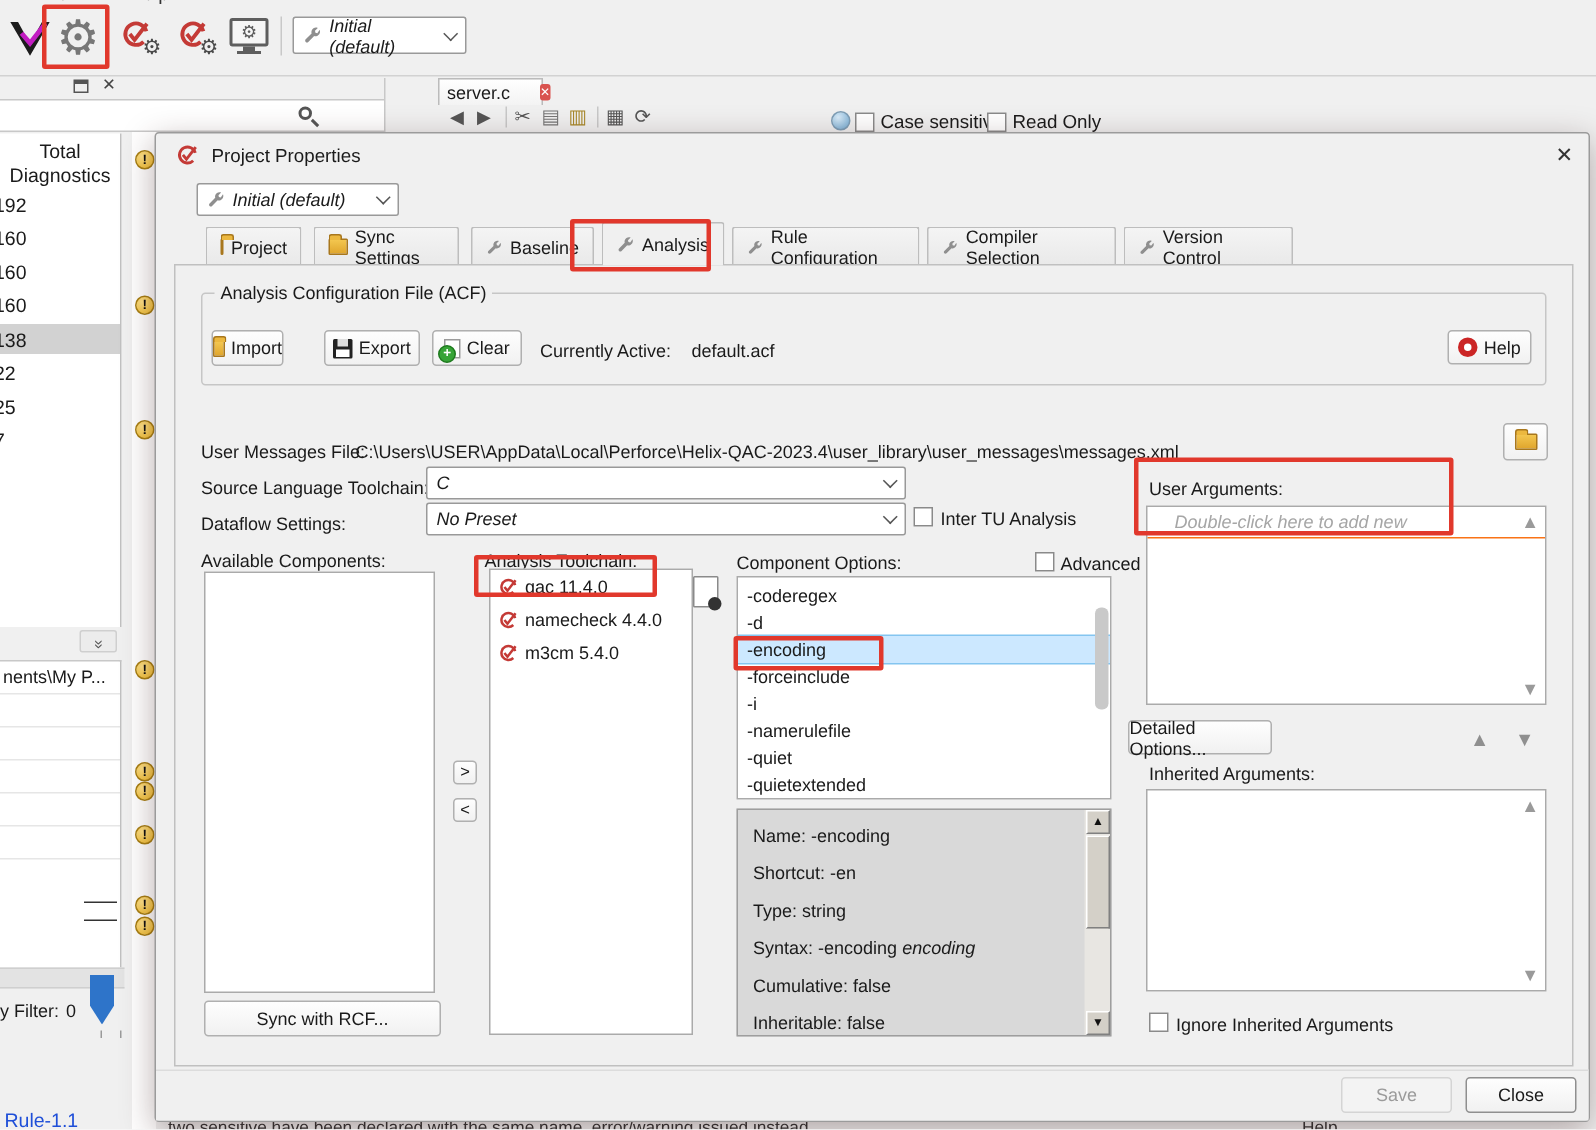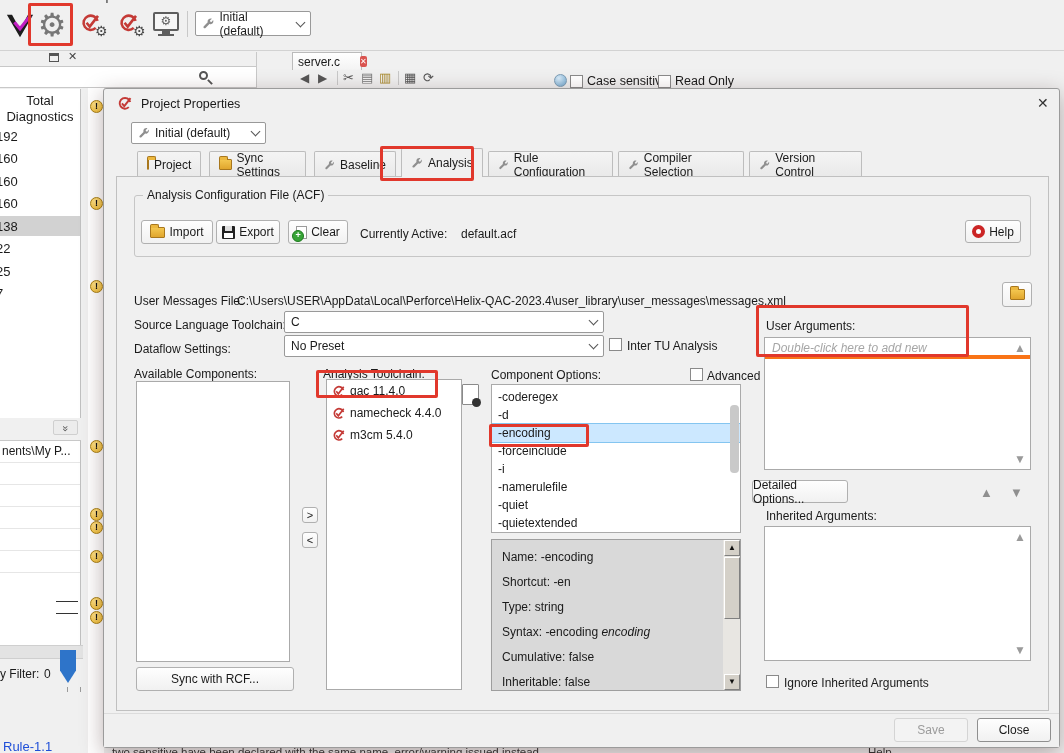--- a/index.html
+++ b/index.html
@@ -6,21 +6,21 @@
   html,body { width:1064px; height:753px; }
   body { font-family:"Liberation Sans", sans-serif; font-size:12px; color:#1a1a1a; background:#fff; overflow:hidden; }
   #app { position:relative; width:1064px; height:753px; background:#f0f0f0; overflow:hidden; }
   .abs { position:absolute; }
   .btn { position:absolute; display:flex; align-items:center; justify-content:center; gap:4px;
          background:linear-gradient(#fefefe,#f1f1f1); border:1px solid #b0b0b0; border-radius:3px;
          font-size:12px; color:#1a1a1a; }
   .btn.disabled { color:#9b9b9b; background:#f3f3f3; border-color:#d4d4d4; }
   .cb { position:absolute; width:13px; height:13px; background:#fff; border:1px solid #8a8a8a; }
   .combo { position:absolute; background:#fff; border:1px solid #999; border-radius:2px;
-           display:flex; align-items:center; padding:0 6px; gap:5px; }
+           display:flex; align-items:center; padding:0 6px; gap:5px;font-style:italic; }
   .chev { width:7px; height:7px; border-right:1.5px solid #555; border-bottom:1.5px solid #555;
           transform:rotate(45deg); margin-top:-3px; }
   .combo .chev { margin-left:auto; }
   .list { position:absolute; background:#fff; border:1px solid #aaa; }
   .gb { position:absolute; border:1px solid #c6c6c6; border-radius:3px; }
   .gb .legend { position:absolute; top:-8px; left:8px; background:#f0f0f0; padding:0 4px; font-size:12px; }
   .tab { position:absolute; height:26px; background:linear-gradient(#f4f4f4,#e9e9e9); border:1px solid #bdbdbd;
          border-bottom:none; border-radius:2px 2px 0 0; display:flex; align-items:center; gap:5px; padding:0 9px; font-size:12px;margin-left:14px; }
   .tab.active { height:29px; background:#f0f0f0; z-index:3; }
   .redbox { position:absolute; border:3px solid #e1382c; border-radius:2px; z-index:60; pointer-events:none; }
@@ -239,21 +239,21 @@
           <path fill="#8f8f8f" d="M14.2 3.4c.9 2-.1 4.4-2.2 5.2-.8.3-1.7.4-2.5.1l-5 5c-.6.6-1.6.6-2.2 0-.6-.6-.6-1.6 0-2.2l5-5c-.3-.8-.2-1.7.1-2.5C8.2 1.9 10.6.9 12.6 1.8L10.2 4.2l.4 1.6 1.6.4 2-2.8z"></path>
         </svg>
       <span>Version Control</span>
     </div>
 
     <div class="abs" style="left:12px;top:87px;width:933px;height:535px;border:1px solid #c0c0c0;background:#f0f0f0;z-index:1"></div>
 
     <div class="gb" style="left:30px;top:106px;width:897px;height:62px;z-index:2">
       <span class="legend">Analysis Configuration File (ACF)</span>
     </div>
-    <div class="btn" style="left:37px;top:131px;width:72px;height:24px;z-index:2">
+    <div class="btn" style="left:37px;top:131px;width:48px;height:24px;z-index:2">
       <span class="folder"></span>
       <span>Import</span>
     </div>
     <div class="btn" style="left:112px;top:131px;width:64px;height:24px;z-index:2">
       <span class="floppy"></span>
       <span>Export</span>
     </div>
     <div class="btn" style="left:184px;top:131px;width:60px;height:24px;z-index:2">
       <span class="pageplus"></span>
       <span>Clear</span>
@@ -279,21 +279,21 @@
     <span class="abs" style="left:30px;top:253px;z-index:2">Dataflow Settings:</span>
     <div class="combo" style="left:180px;top:246px;width:320px;height:22px;z-index:2">
       <span>No Preset</span>
       <span class="chev"></span>
     </div>
     <span class="cb" style="left:505px;top:249px;z-index:2"></span>
     <span class="abs" style="left:523px;top:250px;z-index:2">Inter TU Analysis</span>
 
     <span class="abs" style="left:662px;top:230px;z-index:2">User Arguments:</span>
     <div class="list" style="left:660px;top:248px;width:267px;height:133px;z-index:2">
-      <div style="height:21px;line-height:21px;padding-left:7px;border-bottom:4px solid #f97316;color:#a6a6a6;font-style:italic;font-size:12px">Double-click here to add new</div>
+      <div style="height:21px;line-height:21px;padding-left:18px;border-bottom:1px solid #f97316;color:#a6a6a6;font-style:italic;font-size:12px">Double-click here to add new</div>
       <span class="tri-soft" style="right:4px;top:4px">▲</span>
       <span class="tri-soft" style="right:4px;bottom:4px">▼</span>
     </div>
 
     <span class="abs" style="left:30px;top:278px;z-index:2">Available Components:</span>
     <span class="abs" style="left:219px;top:278px;z-index:2">Analysis Toolchain:</span>
     <span class="abs" style="left:387px;top:279px;z-index:2">Component Options:</span>
     <span class="cb" style="left:586px;top:279px;z-index:2"></span>
     <span class="abs" style="left:603px;top:280px;z-index:2">Advanced</span>
 

